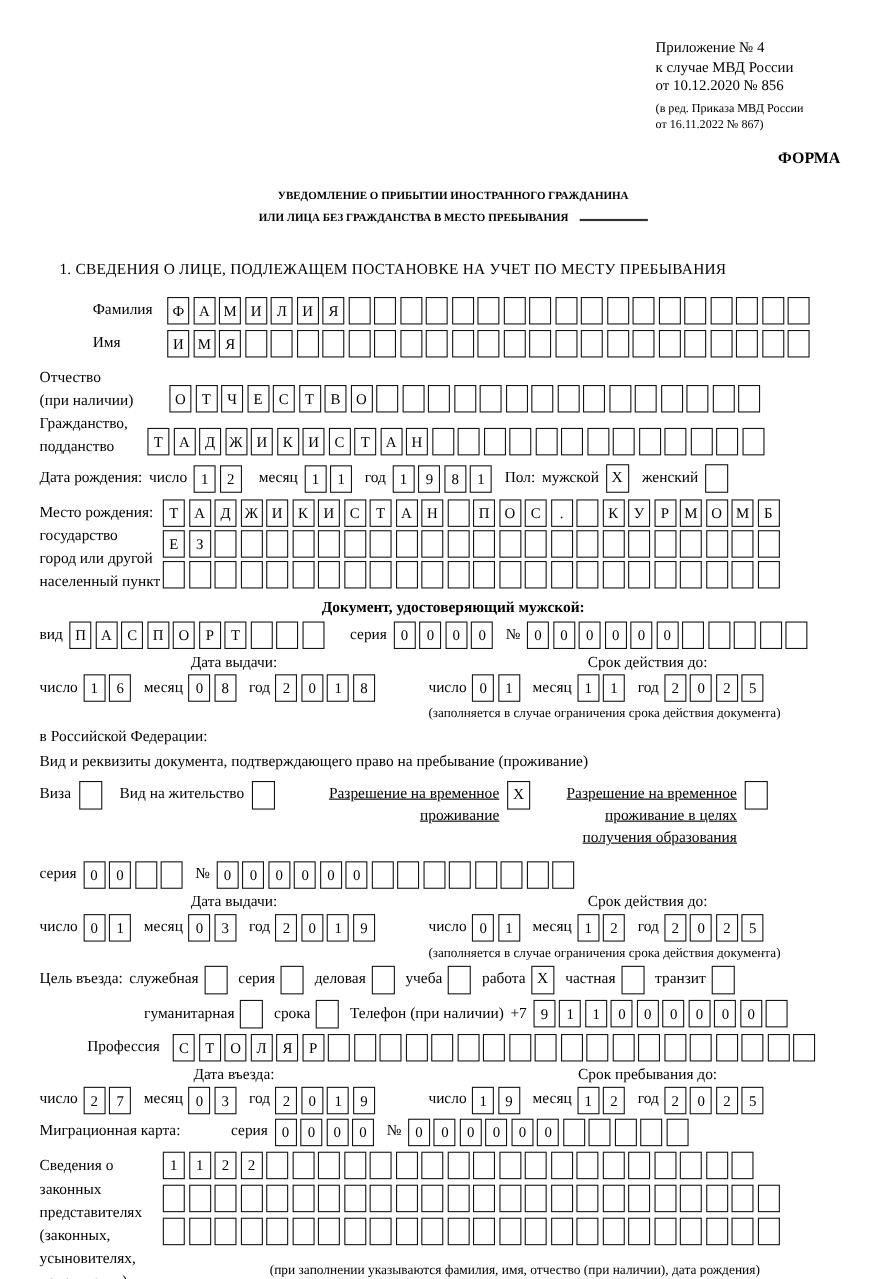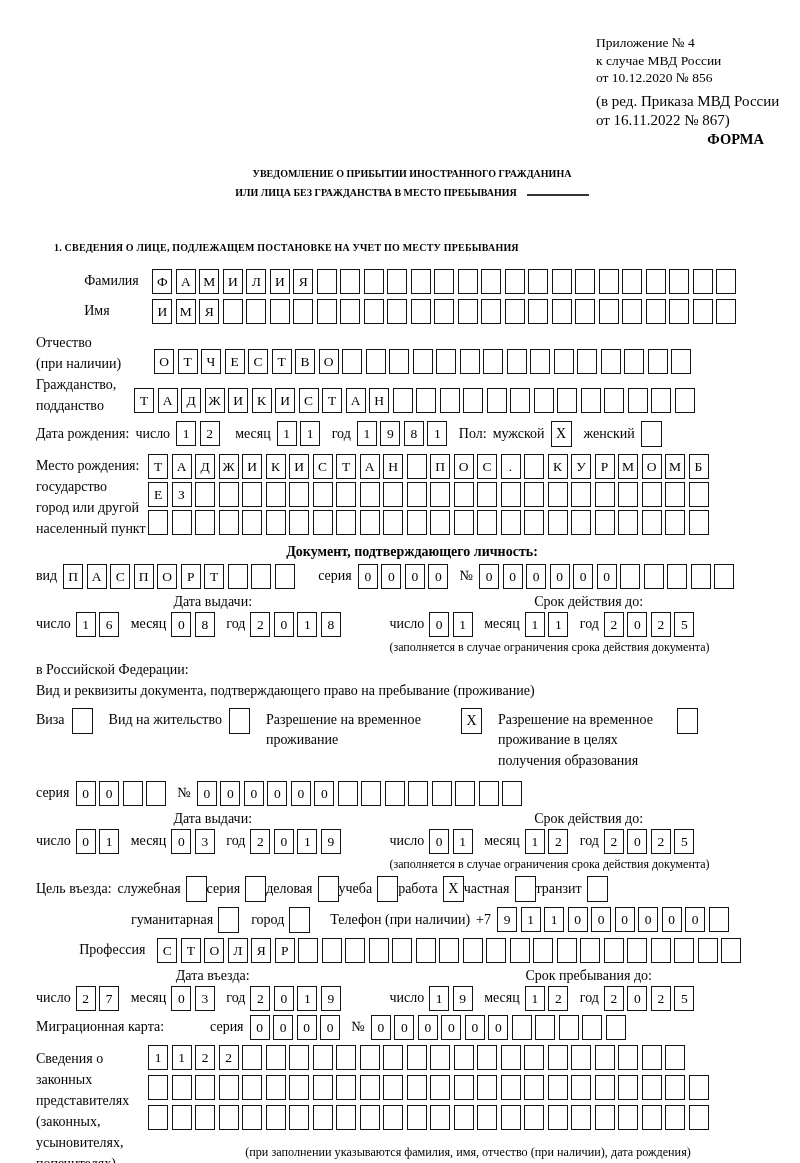--- a/index.html
+++ b/index.html
@@ -5,27 +5,27 @@
   html, body { margin:0; padding:0; background:#ffffff; }
   body {
     width:800px; min-height:1163px;
     font-family:"Liberation Serif","DejaVu Serif",serif;
     font-size:14px; color:#000;
   }
   .page { padding:34px 12px 20px 36px; box-sizing:border-box; width:800px; }
 
   
   .hdr-block { margin-left:auto; width:192px; line-height:1.3; font-size:13.5px; }
-  .hdr-note { margin-top:5px; font-size:15px; line-height:1.3; }
-  .forma { text-align:right; padding-right:24px; font-weight:bold; font-size:14.5px; }
+  .hdr-note { margin-top:5px; font-size:11px; line-height:1.3; }
+  .forma { text-align:right; padding-right:24px; font-weight:bold; font-size:14.5px; margin-top:16px; }
 
   .doc-title { text-align:center; font-weight:bold; font-size:10px; line-height:1.5; margin-top:18px; }
   .title-blank { display:inline-block; width:62px; border-bottom:2px solid #333; height:13px; margin-left:10px; }
 
-  .sec-heading { font-weight:bold; font-size:10px; margin:42px 0 16px 18px; letter-spacing:.2px; white-space:nowrap; }
+  .sec-heading { font-weight:normal; font-size:14px; margin:32px 0 16px 18px; letter-spacing:.2px; white-space:nowrap; }
 
   
   .boxes { display:inline-flex; flex-wrap:nowrap; }
   .cbox {
     display:inline-block; box-sizing:content-box;
     width:18px; height:23px; border:1.5px solid #141414; margin-right:3.5px;
     text-align:center; line-height:23px; font-size:13.5px; background:#fff;
   }
   .checkbox {
     display:inline-block; box-sizing:content-box;
@@ -54,24 +54,24 @@
   .dateline { display:flex; align-items:center; white-space:nowrap; }
   .dateline .lab { margin:0 5px 0 0; }
   .dateline .boxes { margin-right:8px; }
   .note { font-size:12px; text-align:left; margin-top:3px; white-space:nowrap; }
 
   .intro-line { line-height:1.55; }
   .res-options { display:flex; align-items:flex-start; margin:6px 0 10px 0; }
   .opt { display:inline-flex; align-items:flex-start; margin-right:16px; }
   .opt .opt-label { padding-top:4px; margin-right:7px; }
   .opt .checkbox { flex:0 0 auto; }
-  .opt-multiline .opt-label { text-align:left; white-space:normal; line-height:1.45; padding-top:2px; }
+  .opt-multiline .opt-label { text-align:right; white-space:normal; line-height:1.45; padding-top:2px;text-decoration:underline; }
   .wml1 { width:188px; } .wml2 { width:172px; }
 
-  .pair { display:inline-flex; align-items:center; }
+  .pair { display:inline-flex; align-items:center; margin-right:10px; }
   .pair .plabel { margin-right:5px; }
   .indent95 { margin-left:95px; }
 
   .legal-wrap { display:flex; align-items:flex-start; margin-top:2px; }
   .legal-labels { flex:0 0 112px; line-height:21px; padding-top:3px; }
   .legal-rows .boxes { margin-bottom:5px; }
   .legal-note { font-size:12.2px; text-align:center; margin-top:10px; white-space:nowrap; }
 </style>
 </head>
 <body>
@@ -331,21 +331,21 @@
           <span class="cbox"></span>
           <span class="cbox"></span>
           <span class="cbox"></span>
           <span class="cbox"></span>
           <span class="cbox"></span>
           <span class="cbox"></span>
         </div>
     </div>
   </div>
 
-  <div class="center-bold">Документ, подтверждающего личность:</div>
+  <div class="center-bold">Документ, удостоверяющий мужской:</div>
 
   <div class="irow">
     <span class="lab gap12">вид</span>
     <span class="boxes gap20">
         <span class="cbox">П</span>
         <span class="cbox">А</span>
         <span class="cbox">С</span>
         <span class="cbox">П</span>
         <span class="cbox">О</span>
         <span class="cbox">Р</span>
@@ -553,21 +553,21 @@
       <span class="checkbox"></span>
     </span>
   </div>
 
   <div class="irow indent95">
     <span class="pair gap12">
       <span class="plabel">гуманитарная</span>
       <span class="checkbox"></span>
     </span>
     <span class="pair gap20">
-      <span class="plabel">город</span>
+      <span class="plabel">срока</span>
       <span class="checkbox"></span>
     </span>
     <span class="lab gap20">Телефон (при наличии)</span>
     <span class="lab">+7</span>
     <span class="boxes">
         <span class="cbox">9</span>
         <span class="cbox">1</span>
         <span class="cbox">1</span>
         <span class="cbox">0</span>
         <span class="cbox">0</span>

